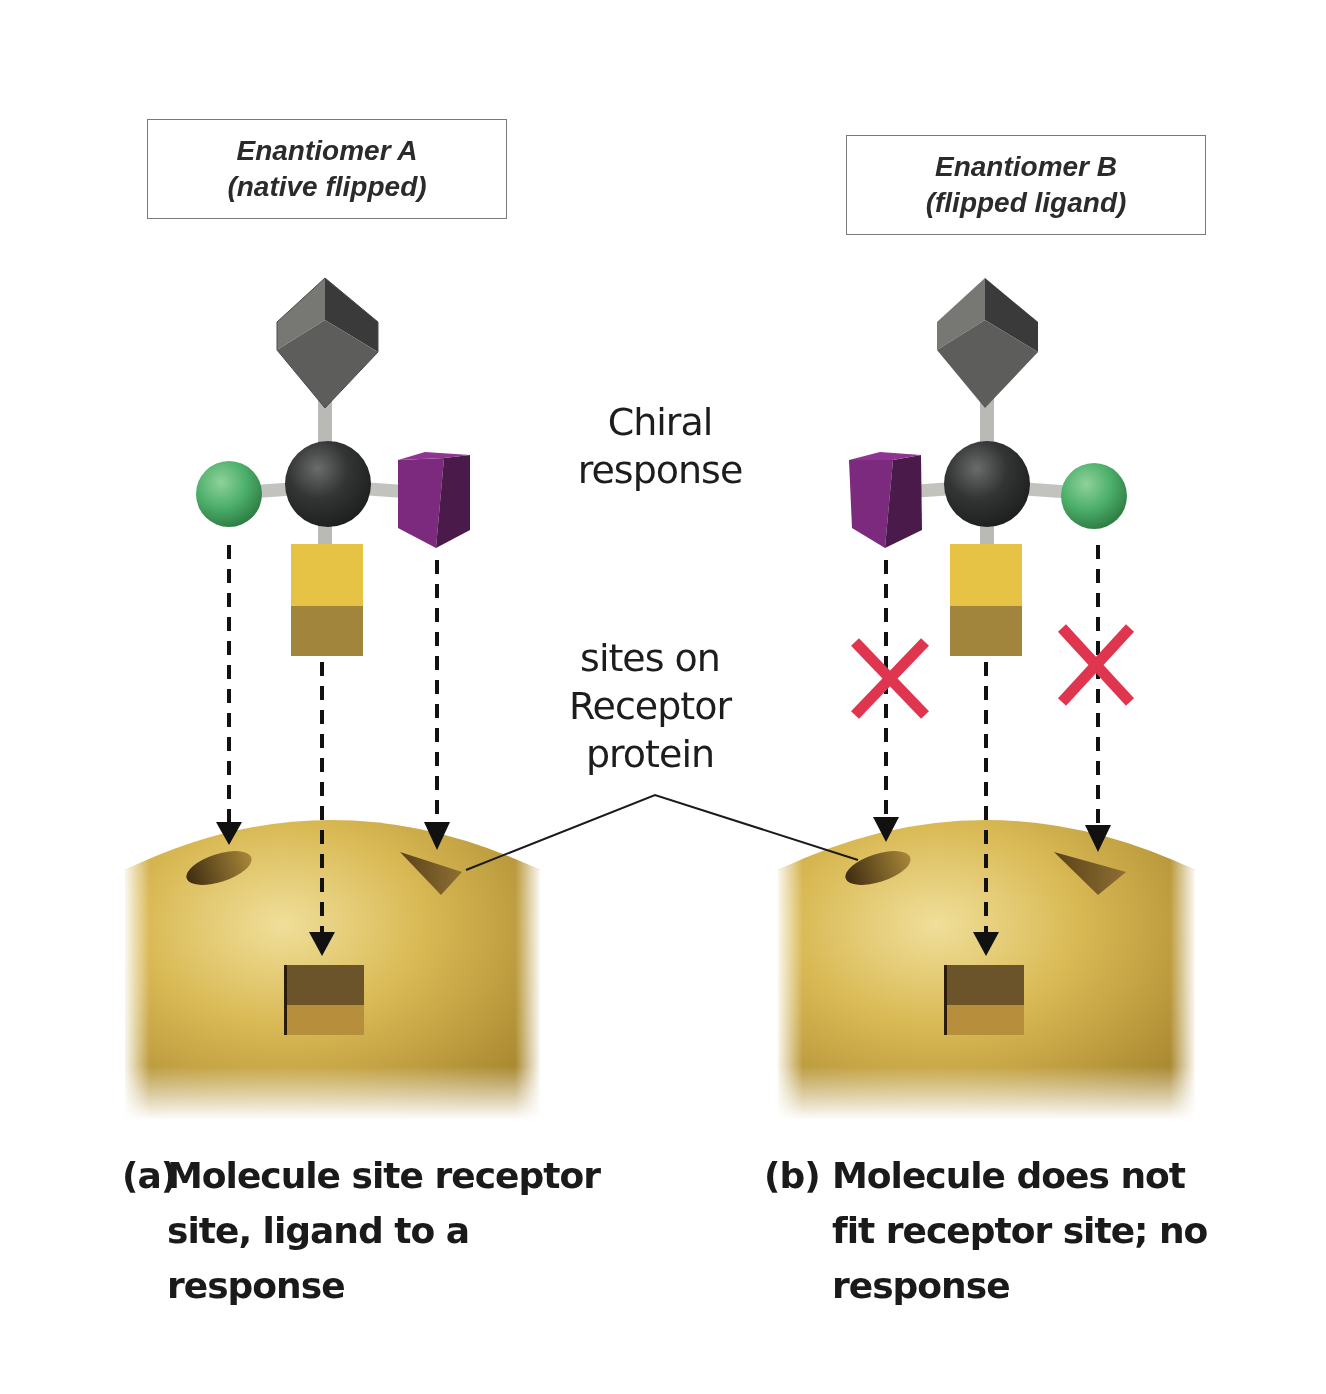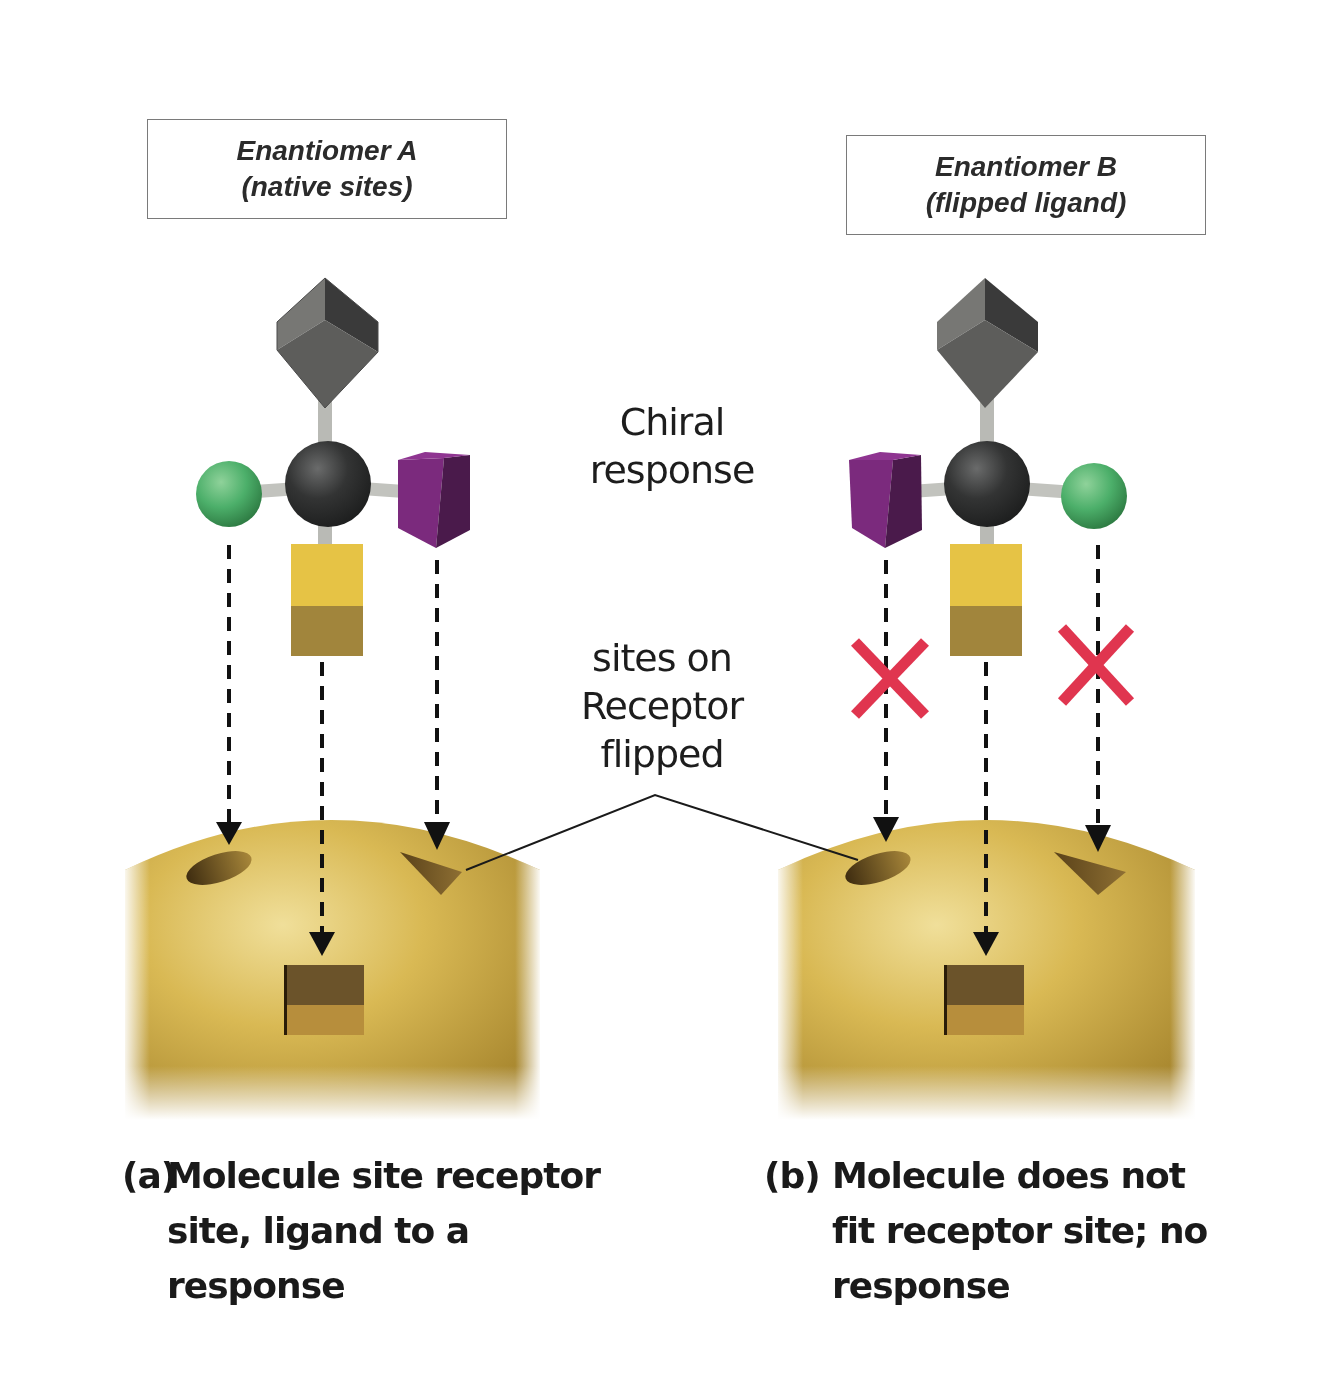--- a/index.html
+++ b/index.html
@@ -13,40 +13,39 @@
       font-weight: bold; font-style: italic;
       font-size: 28px; line-height: 36px; color: #2b2b2b;
       padding-top: 13px;
     }
     .label-box span { display: block; }
     .center-text {
       position: absolute; text-align: center;
       font-family: "DejaVu Sans", sans-serif;
       font-size: 38px; line-height: 48px; color: #1d1d1d;
       letter-spacing: -1px;
-      margin-left: 12px;
     }
     .caption {
       position: absolute;
       font-family: "DejaVu Sans", sans-serif; font-weight: bold;
       font-size: 36px; line-height: 55px; color: #1a1a1a;
       letter-spacing: -1px;
     }
     .caption .tag { position: absolute; left: 0; top: 0; }
     .caption .line { display: block; }
     svg { position: absolute; left: 0; top: 0; }
   </style>
 </head>
 <body>
 
 <div class="stage">
 
   <div class="label-box" style="left:147px; top:119px; width:360px; height:100px;">
     <span>Enantiomer A</span>
-    <span>(native sites)</span>
+    <span>(native flipped)</span>
   </div>
   <div class="label-box" style="left:846px; top:135px; width:360px; height:100px;">
     <span>Enantiomer B</span>
     <span>(flipped ligand)</span>
   </div>
 
   <svg width="1326" height="1394" viewBox="0 0 1326 1394">
     <defs>
       <radialGradient id="protGrad" cx="0.38" cy="0.35" r="0.75">
         <stop offset="0" stop-color="#f0df9a"></stop>
@@ -197,21 +196,21 @@
     </g>
   </svg>
 
   <div class="center-text" style="left:560px; top:398px; width:200px;">
     <div>Chiral</div>
     <div>response</div>
   </div>
   <div class="center-text" style="left:550px; top:634px; width:200px;">
     <div>sites on</div>
     <div>Receptor</div>
-    <div>flipped</div>
+    <div>protein</div>
   </div>
 
   <div class="caption" style="left:122px; top:1148px; width:520px; padding-left:45px;">
     <span class="tag">(a)</span>
     <span class="line">Molecule site receptor</span>
     <span class="line">site,  ligand to a</span>
     <span class="line">response</span>
   </div>
   <div class="caption" style="left:764px; top:1148px; width:470px; padding-left:68px;">
     <span class="tag">(b)</span>

